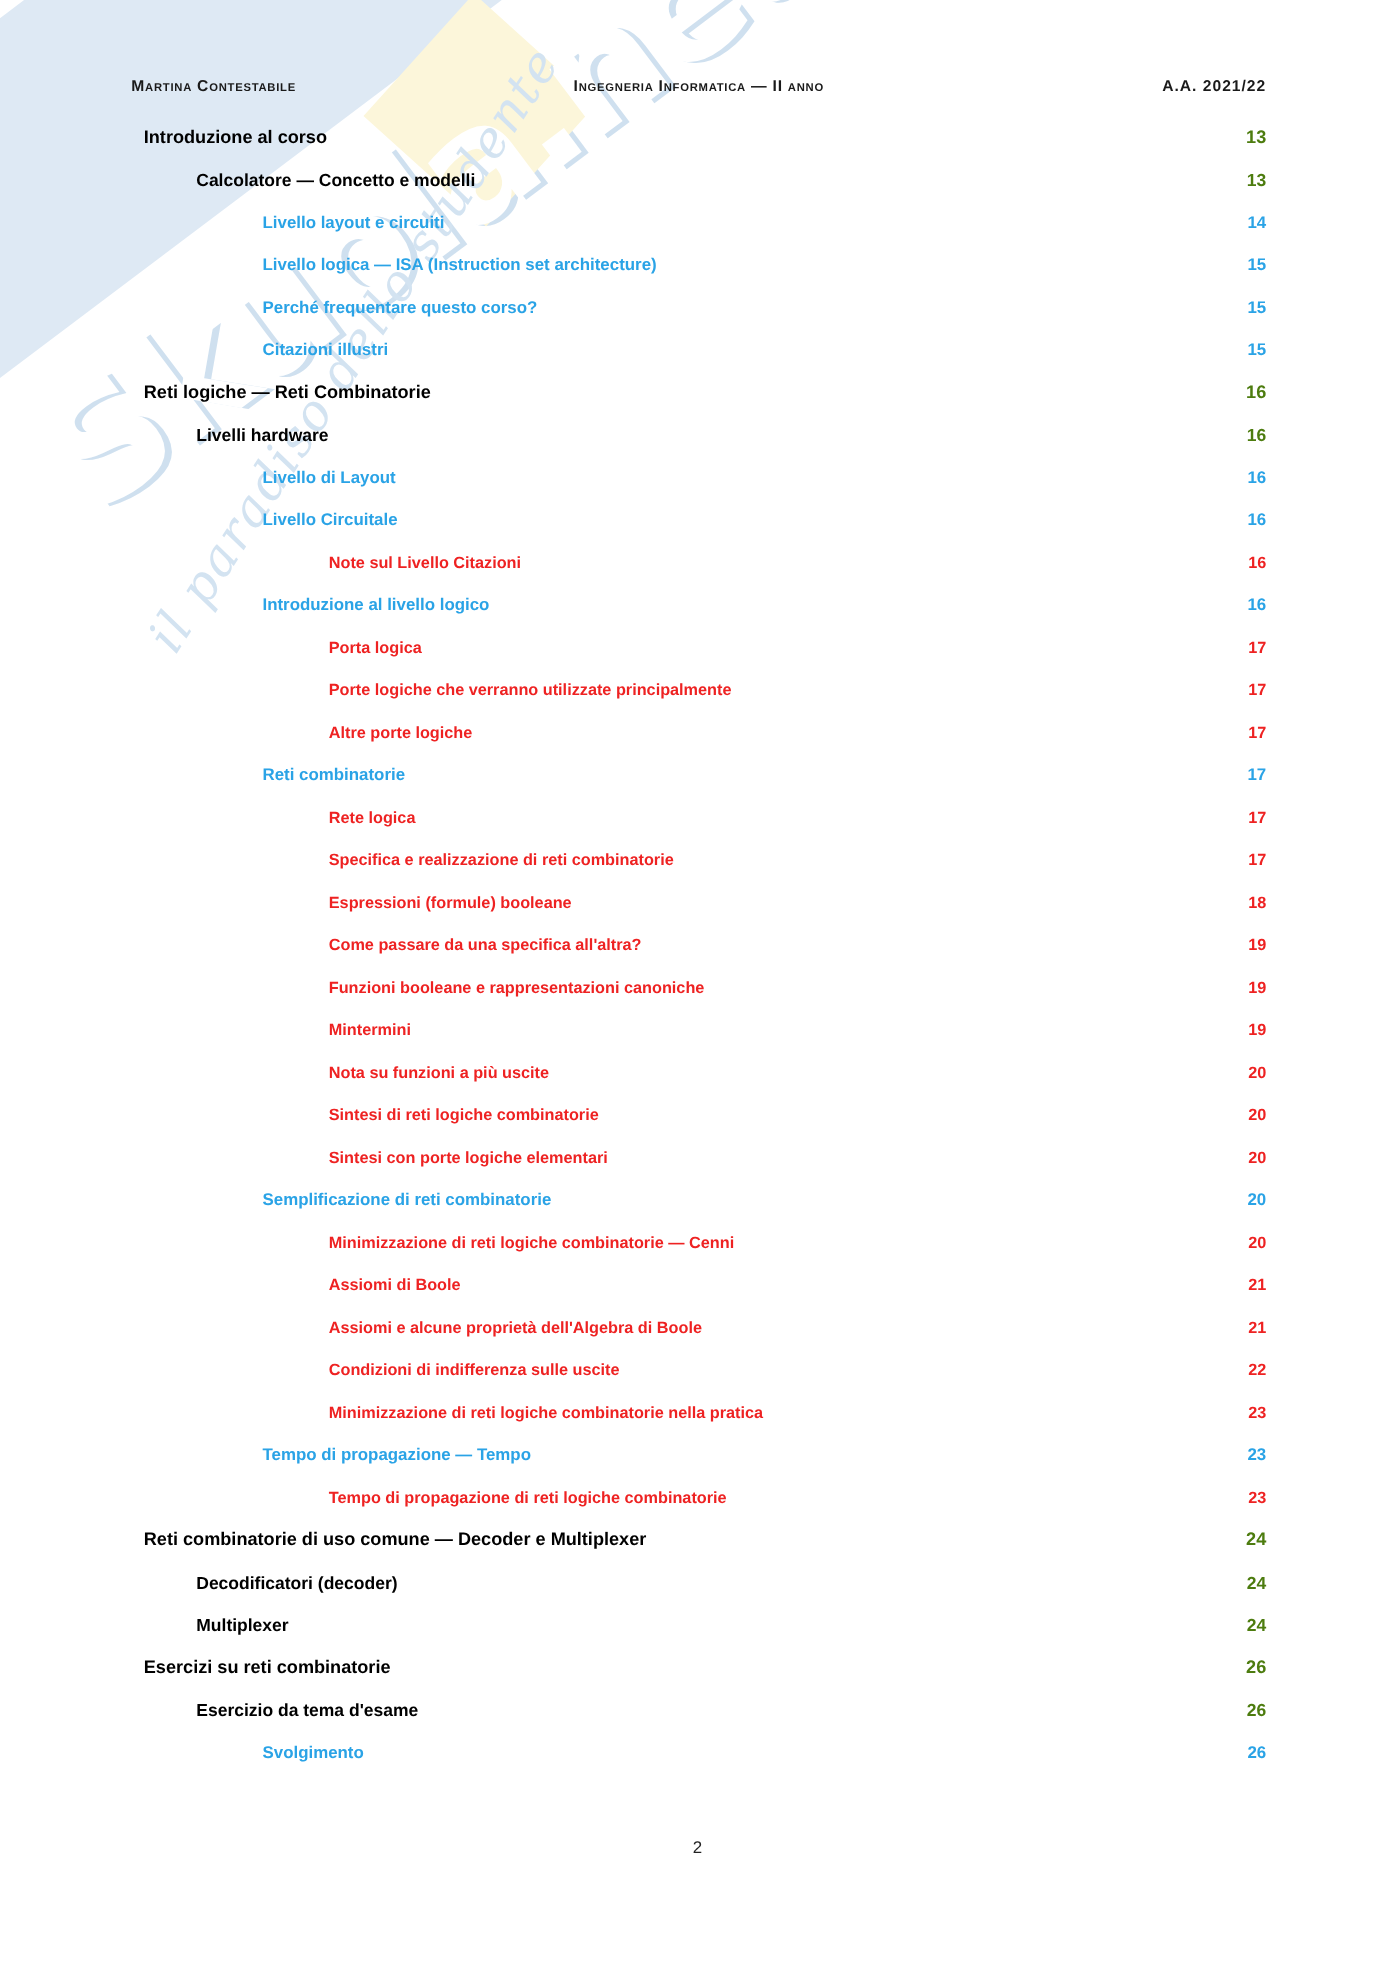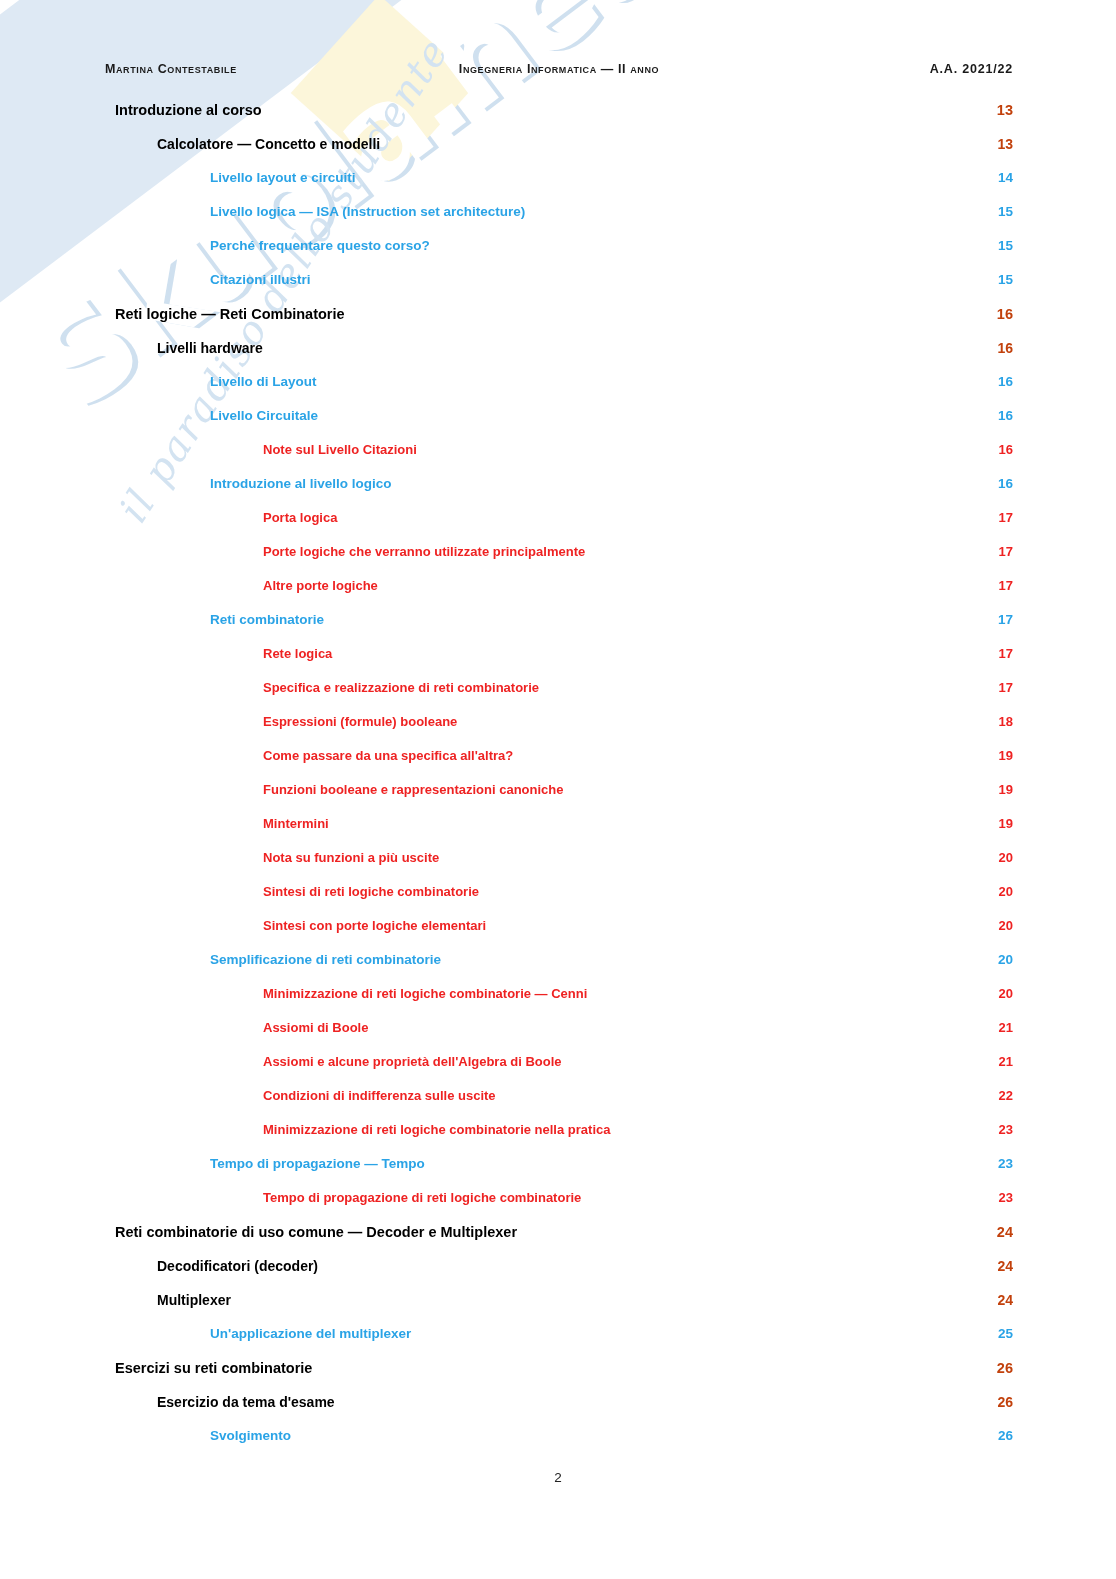--- a/index.html
+++ b/index.html
@@ -130,21 +130,21 @@
   }
   .toc-title { padding-right: 12px; }
   .toc-page { text-align: right; min-width: 26px; }
 
   
   .lvl1 { height: 34px; font-size: 14.5px; color: #000000; padding-left: 0px; margin-left: 10px; }
   .lvl2 { height: 34px; font-size: 14px;   color: #000000; padding-left: 52px; }
   .lvl3 { height: 34px; font-size: 13.5px; color: #2AA3E6; padding-left: 105px; }
   .lvl4 { height: 34px; font-size: 13px;   color: #EE2222; padding-left: 158px; }
 
-  .lvl1 .toc-page, .lvl2 .toc-page { color: #c2410c; }
+  .lvl1 .toc-page, .lvl2 .toc-page { color: #4d7c0f; }
   .lvl3 .toc-page { color: #2AA3E6; }
   .lvl4 .toc-page { color: #EE2222; }
 
   .folio {
     position: absolute;
     top: 1470px;
     left: 0;
     width: 1116px;
     text-align: center;
     font-size: 13.5px;
@@ -310,24 +310,20 @@
           <span class="toc-page">24</span>
         </div>
         <div class="toc-row lvl2">
           <span class="toc-title">Decodificatori (decoder)</span>
           <span class="toc-page">24</span>
         </div>
         <div class="toc-row lvl2">
           <span class="toc-title">Multiplexer</span>
           <span class="toc-page">24</span>
         </div>
-        <div class="toc-row lvl3">
-          <span class="toc-title">Un'applicazione del multiplexer</span>
-          <span class="toc-page">25</span>
-        </div>
         <div class="toc-row lvl1">
           <span class="toc-title">Esercizi su reti combinatorie</span>
           <span class="toc-page">26</span>
         </div>
         <div class="toc-row lvl2">
           <span class="toc-title">Esercizio da tema d'esame</span>
           <span class="toc-page">26</span>
         </div>
         <div class="toc-row lvl3">
           <span class="toc-title">Svolgimento</span>

